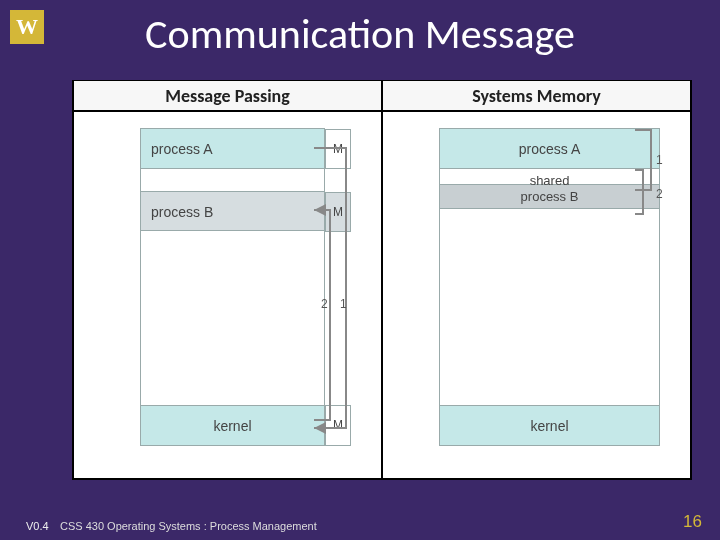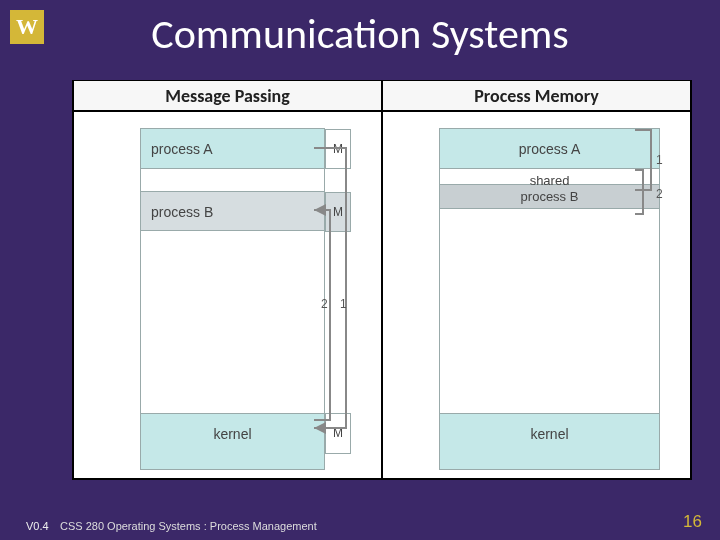--- a/index.html
+++ b/index.html
@@ -65,21 +65,21 @@
   }
   .cell {
     flex: 1;
     border: 1px solid #000;
     border-top: none;
     background: #fff;
     position: relative;
   }
   .diagram {
     position: absolute;
-    top: 16px; bottom: 8px;
+    top: 16px; bottom: 32px;
     display: flex;
     align-items: stretch;
     padding-left: 26px;
   }
   .mp-diagram { left: 40px; right: 30px; }
   .sm-diagram { left: 30px; right: 30px; }
 
   .col-main {
     flex: 1;
     border: 1px solid #9aa;
@@ -113,21 +113,21 @@
     height: 24px;
     line-height: 24px;
     background: #c8cfd2;
     border-bottom: 1px solid #9aa;
     font-size: 13px;
     text-align: center;
     color: #444;
   }
   .row-gap { flex: 1; background: #fff; }
   .row-kernel {
-    height: 56px;
+    height: 40px;
     line-height: 40px;
     text-align: center;
     font-size: 14px;
     color: #444;
     background: #c5e8e8;
     border-top: 1px solid #9aa;
   }
 
   .mbox {
     position: absolute;
@@ -168,26 +168,26 @@
     color: #d4b738;
   }
 </style>
 </head>
 <body>
 
 <div class="logo">
   <span>W</span>
 </div>
 
-<div class="title">Communication Systems</div>
+<div class="title">Communication Message</div>
 
 <div class="table">
   <div class="thead">
     <div>Message Passing</div>
-    <div>Process Memory</div>
+    <div>Systems Memory</div>
   </div>
   <div class="tbody">
 
     <div class="cell">
       <div class="diagram mp-diagram">
         <div class="col-main">
           <div class="row-process">
             <span>process A</span>
             <div class="mbox">M</div>
           </div>
@@ -243,14 +243,14 @@
           <text x="243" y="36" font-size="12" fill="#555">1</text>
           <text x="243" y="70" font-size="12" fill="#555">2</text>
         </svg>
       </div>
     </div>
 
   </div>
 </div>
 
 <div class="version">V0.4</div>
-<div class="footer">CSS 280 Operating Systems : Process Management</div>
+<div class="footer">CSS 430 Operating Systems : Process Management</div>
 <div class="pagenum">16</div>
 
 </body></html>

